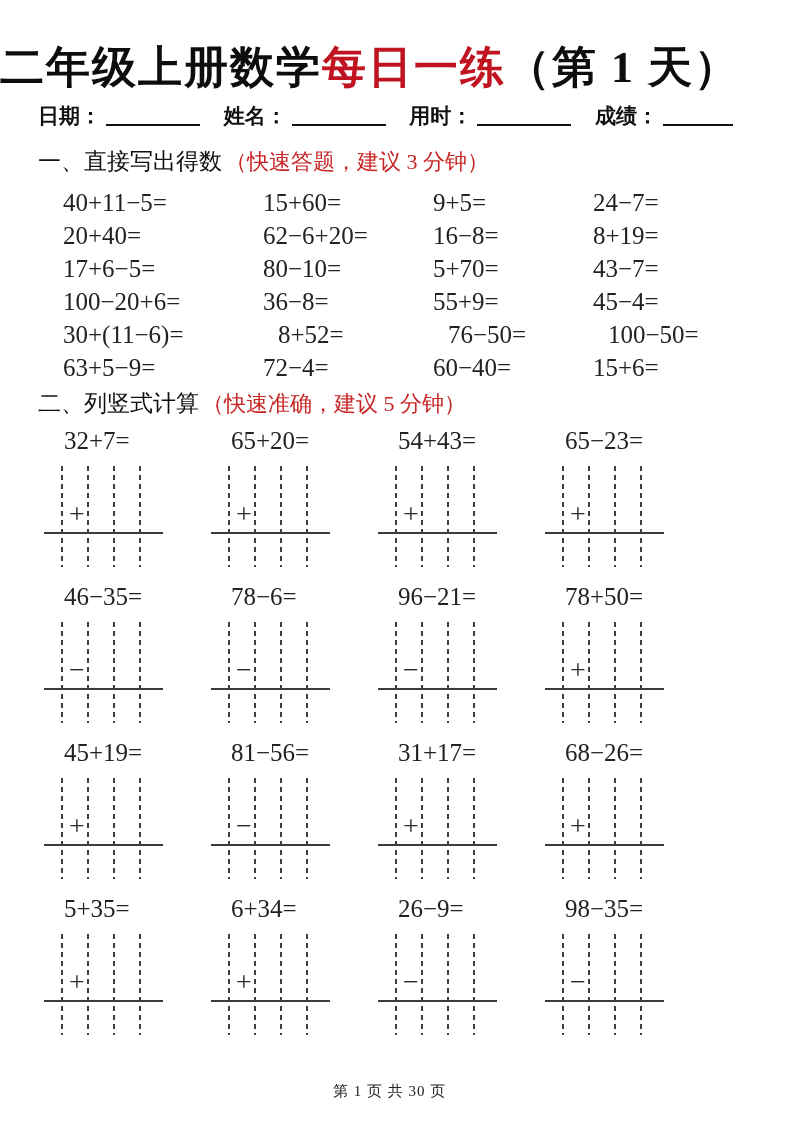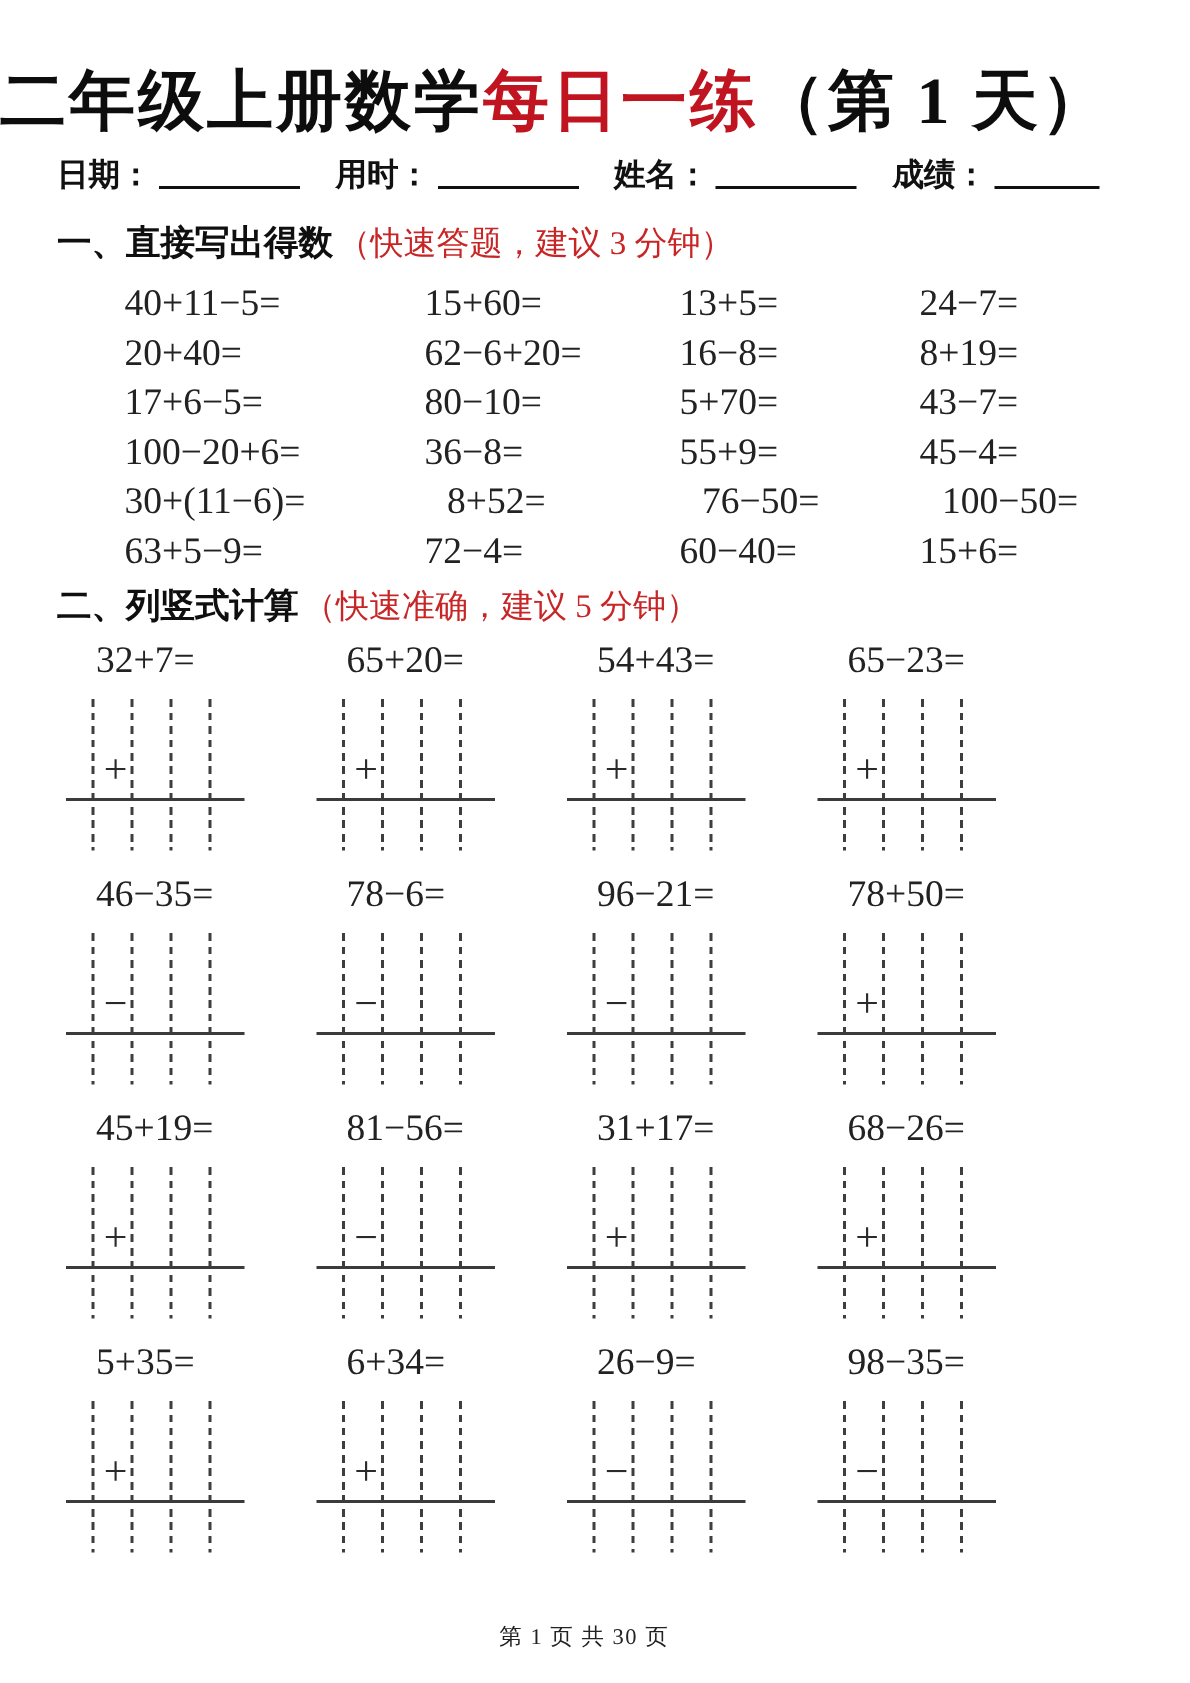--- a/index.html
+++ b/index.html
@@ -17,28 +17,28 @@
     position:absolute; top:102px; left:38px; width:719px;
     display:flex; justify-content:space-between;
     font-size:21px; font-weight:700; color:#111;
   }
   .field { display:flex; white-space:nowrap; }
   .blank {
     display:inline-block; width:94px; height:22px;
     border-bottom:2px solid #111; margin-left:5px;
   }
   .sec-head { position:absolute; left:38px; white-space:nowrap; }
-  .sec-head .sh { font-size:23px; font-weight:700; color:#0f0f0f; }
+  .sec-head .sh { font-size:23px; font-weight:400; color:#0f0f0f; }
   .sec-head .hint { font-size:22px; font-weight:400; color:#c82626; margin-left:3px; }
   .s1-grid {
     position:absolute; top:186px; left:63px;
     display:grid; grid-template-columns:200px 170px 160px 167px;
     font-size:25px; line-height:33px; color:#222;
   }
-  .s1-cell { white-space:pre;margin-left:20px; }
+  .s1-cell { white-space:pre; }
   .s1-cell:nth-child(18), .s1-cell:nth-child(19), .s1-cell:nth-child(20) { padding-left:15px; }
   .s2-grid {
     position:absolute; top:426px; left:45px;
     display:grid; grid-template-columns:repeat(4,167px);
   }
   .s2-cell { height:156px; }
   .vc-label { font-size:25px; line-height:30px; height:30px; padding-left:19px; white-space:pre; color:#222; }
   .vc-work { position:relative; width:106px; height:101px; margin:10px 0 0 5px; }
   .vl {
     position:absolute; top:0; bottom:0; width:2px;
@@ -61,39 +61,39 @@
 <div class="page">
 
   <h1 class="title"><span>二年级上册数学</span><span class="red">每日一练</span><span>（第 1 天）</span></h1>
 
   <div class="info-row">
     <div class="field">
         <span>日期：</span>
         <span class="blank"></span>
       </div>
     <div class="field">
+        <span>姓名：</span>
+        <span class="blank"></span>
+      </div>
+    <div class="field">
         <span>用时：</span>
-        <span class="blank"></span>
-      </div>
-    <div class="field">
-        <span>姓名：</span>
         <span class="blank"></span>
       </div>
     <div class="field">
         <span>成绩：</span>
         <span class="blank"></span>
       </div>
   </div>
 
   <div class="sec-head" style="top:146px"><span class="sh">一、直接写出得数</span><span class="hint">（快速答题，建议 3 分钟）</span></div>
 
   <div class="s1-grid">
     <div class="s1-cell">40+11−5=</div>
     <div class="s1-cell">15+60=</div>
-    <div class="s1-cell">13+5=</div>
+    <div class="s1-cell">9+5=</div>
     <div class="s1-cell">24−7=</div>
     <div class="s1-cell">20+40=</div>
     <div class="s1-cell">62−6+20=</div>
     <div class="s1-cell">16−8=</div>
     <div class="s1-cell">8+19=</div>
     <div class="s1-cell">17+6−5=</div>
     <div class="s1-cell">80−10=</div>
     <div class="s1-cell">5+70=</div>
     <div class="s1-cell">43−7=</div>
     <div class="s1-cell">100−20+6=</div>

